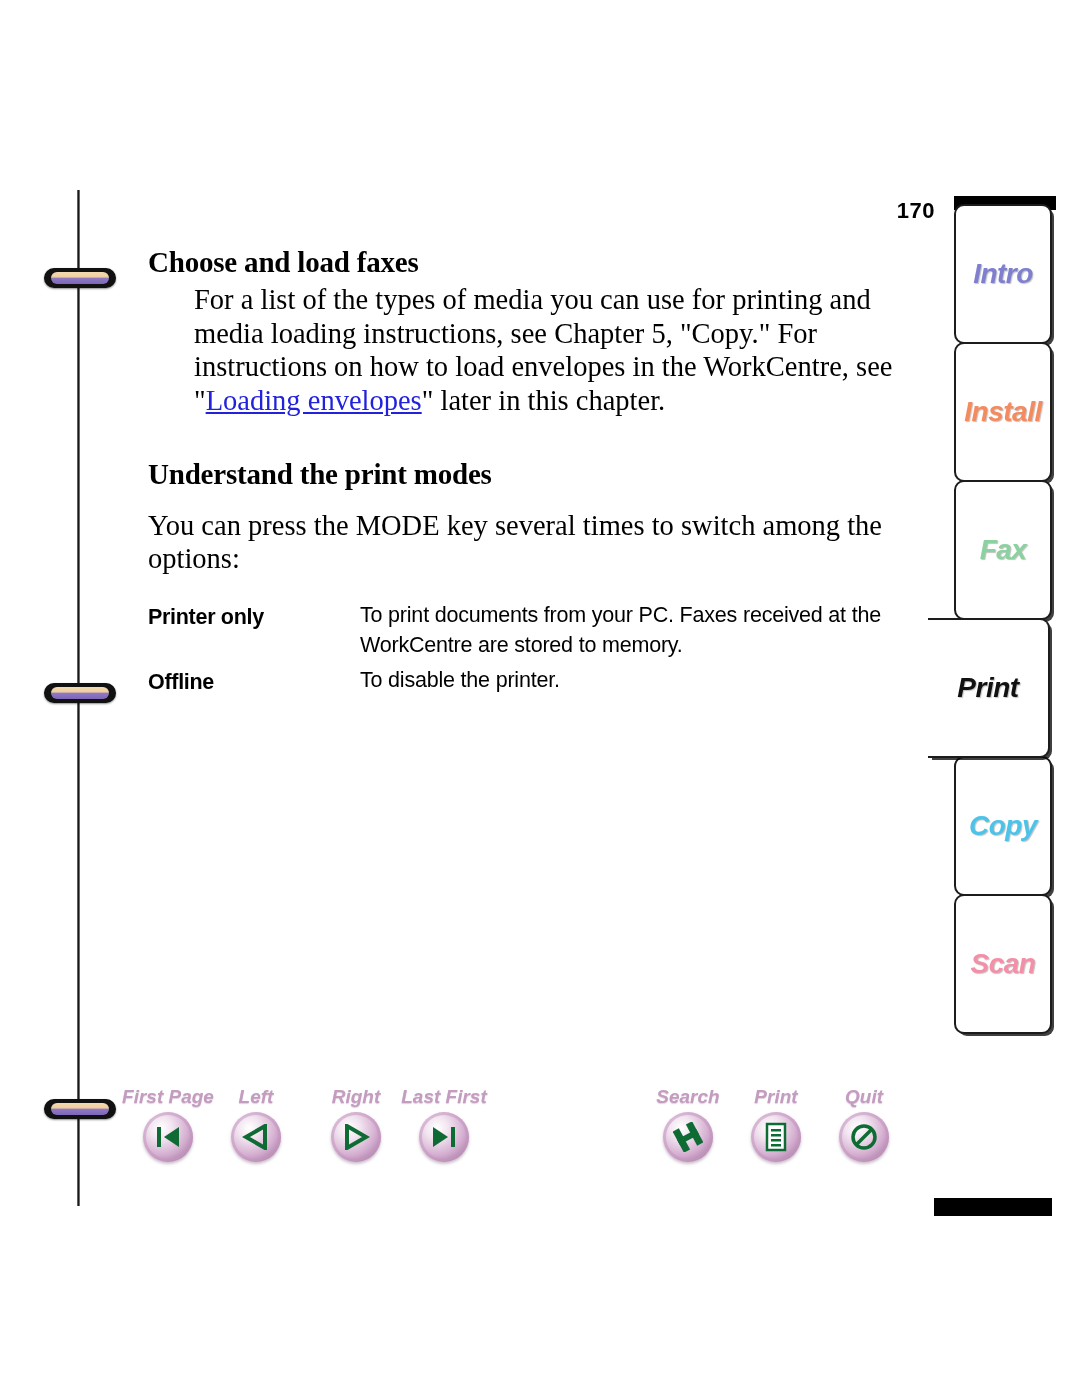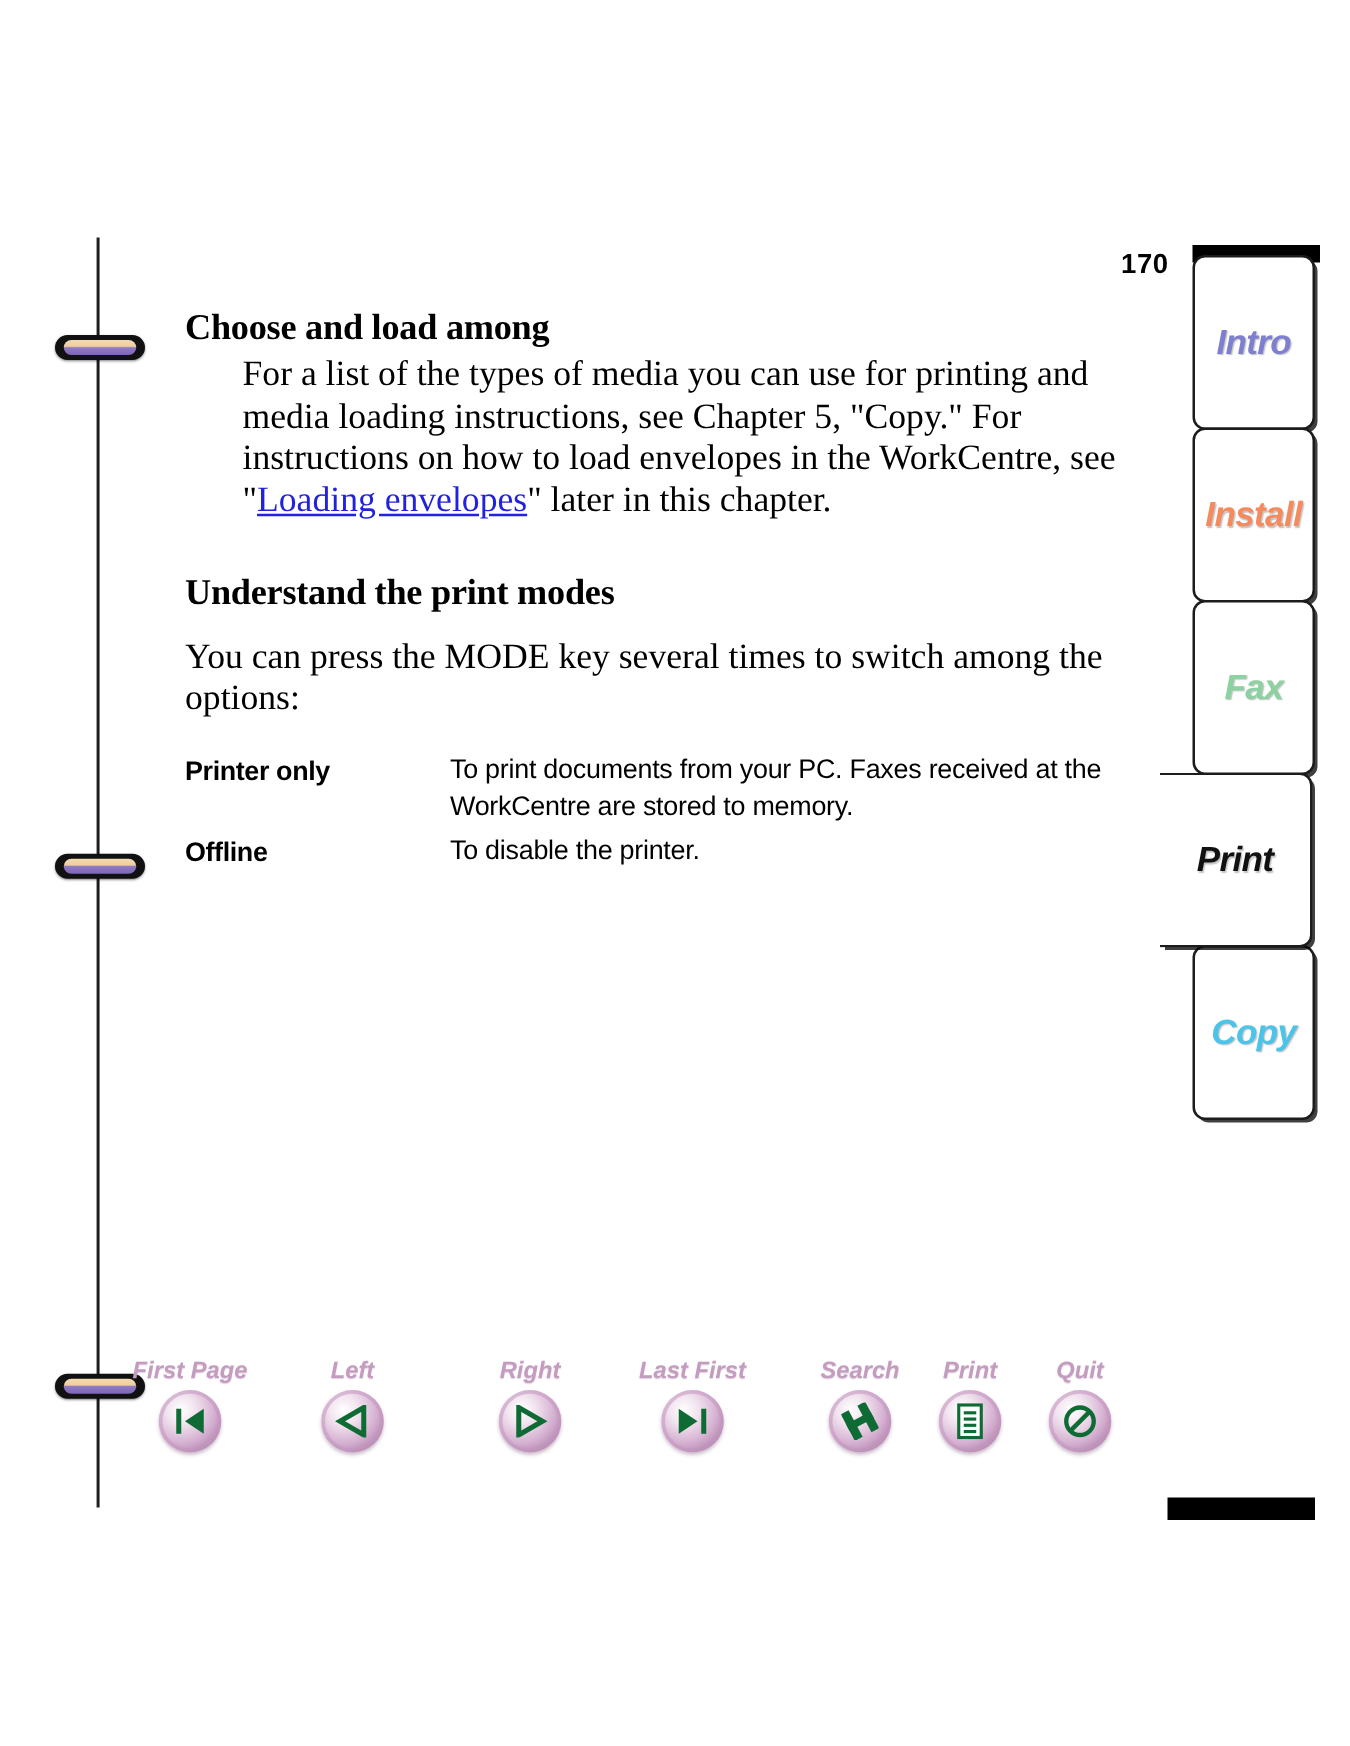--- a/index.html
+++ b/index.html
@@ -128,21 +128,21 @@
     left: 0;
     top: 1086px;
     width: 920px;
     height: 120px;
   }
   .nav-group {
     position: absolute;
     display: flex;
     align-items: flex-start;
   }
-  .nav-left  { left: 124px; gap: 42px; }
+  .nav-left  { left: 140px; }
   .nav-right { left: 660px; }
   .nav-btn {
     width: 56px;
     text-align: center;
     margin-right: 32px;
     position: relative;
   }
   .nav-btn:last-child { margin-right: 0; }
   .nav-gap-wide { margin-right: 44px; }
   .nav-label {
@@ -240,21 +240,21 @@
 
   <div class="spine-line"></div>
   <div class="binder-ring ring-1"></div>
   <div class="binder-ring ring-2"></div>
   <div class="binder-ring ring-3"></div>
 
   <div class="page-number">170</div>
 
   <div class="content">
 
-    <h2 class="section-heading">Choose and load among</h2>
+    <h2 class="section-heading">Choose and load faxes</h2>
 
     <p class="body-para indented"><span>For a list of the types of media you can use for printing and media loading instructions, see Chapter 5, "Copy." For instructions on how to load envelopes in the WorkCentre, see "</span><a href="#" class="doclink">Loading envelopes</a><span>" later in this chapter.</span></p>
 
     <div class="gap-1"></div>
 
     <h2 class="section-heading">Understand the print modes</h2>
 
     <div class="gap-2"></div>
 
     <p class="body-para">You can press the MODE key several times to switch among the options:</p>
@@ -375,16 +375,19 @@
     </div>
 
     <div class="tab tab-print active">
       <span class="tab-label" style="color:#111111">Print</span>
     </div>
 
     <div class="tab tab-copy">
       <span class="tab-label" style="color:#4cc3e8">Copy</span>
     </div>
 
+    <div class="tab tab-scan">
+      <span class="tab-label" style="color:#f48fa8">Scan</span>
+    </div>
 
   </div>
 
 </div>
 
 </body></html>

